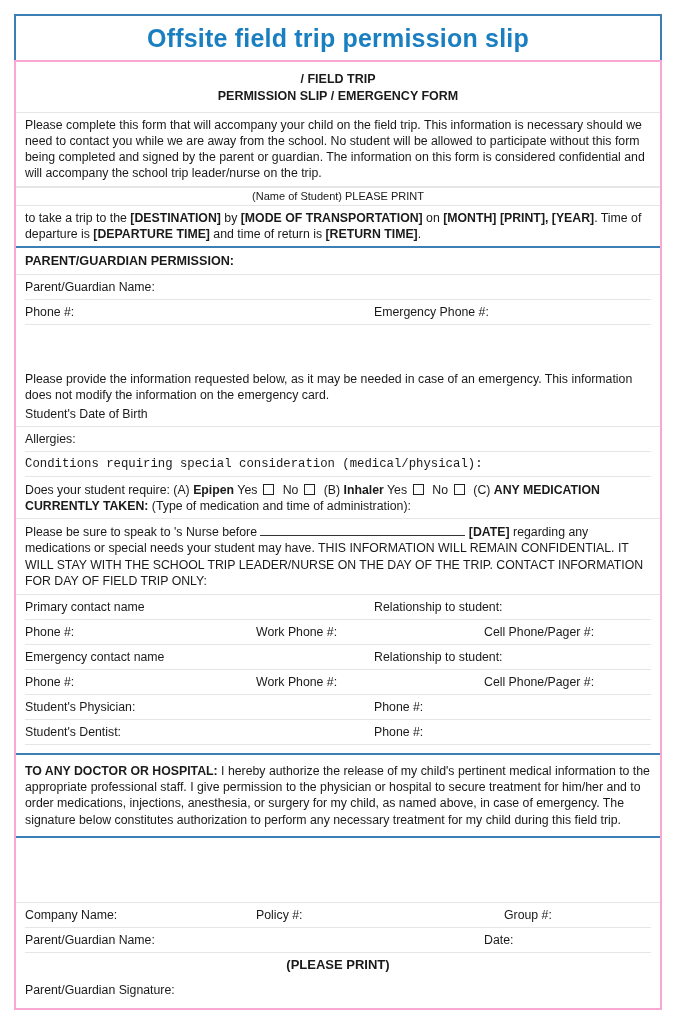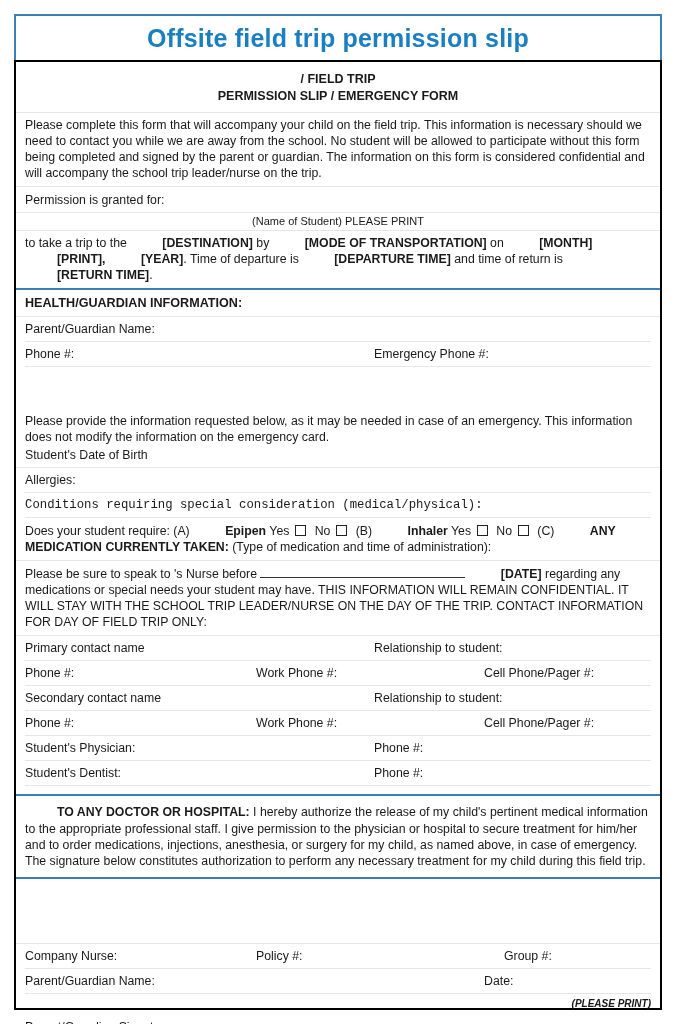--- a/index.html
+++ b/index.html
@@ -40,21 +40,21 @@
     font-size: 25px;
     font-weight: bold;
     color: #1a7fc1;
     letter-spacing: 0.2px;
     line-height: 1;
   }
 
   
   .form-body {
     box-sizing: border-box;
-    border: 2px solid #000000;
+    border: 2px solid #f9a8d4;
     background: #ffffff;
     height: 950px;
     position: relative;
   }
 
   .pad {
     padding: 0 9px;
   }
 
   
@@ -66,21 +66,21 @@
     line-height: 1.35;
   }
 
   
   .para {
     font-size: 12.3px;
     line-height: 1.32;
     padding: 4px 0 4px 0;
     text-align: left;
   }
-  .para b { font-weight: bold; margin-left: 32px; }
+  .para b { font-weight: bold; }
 
   
   .rule-light {
     border-top: 1px solid #e4e6e8;
     height: 0;
     font-size: 0;
     line-height: 0;
   }
   
   .rule-blue {
@@ -110,24 +110,22 @@
     font-size: 12.3px;
     white-space: nowrap;
   }
 
   .centered-note {
     text-align: center;
     font-size: 11px;
     padding: 2px 0 3px 0;
   }
   .centered-note.italic {
-    font-style: italic;
-    font-size: 10px;
-    font-weight: bold;
-    text-align: right;
+    font-size: 13px;
+    font-weight: bold;
   }
 
   .blank-line {
     display: inline-block;
     border-bottom: 1px solid #333;
     height: 11px;
     vertical-align: baseline;
   }
 
   .checkbox {
@@ -164,40 +162,37 @@
     </div>
 
     <div class="rule-light"></div>
 
     <div class="pad">
       <div class="para">Please complete this form that will accompany your child on the field trip. This information is necessary should we need to contact you while we are away from the school. No student will be allowed to participate without this form being completed and signed by the parent or guardian. The information on this form is considered confidential and will accompany the school trip leader/nurse on the trip.</div>
     </div>
 
     <div class="rule-light"></div>
 
-    <div class="pad">
-      <div class="para" style="padding:5px 0 4px 0;">Permission is granted for:</div>
-    </div>
 
     <div class="rule-light"></div>
 
     <div class="pad">
       <div class="centered-note">(Name of Student) PLEASE PRINT</div>
     </div>
 
     <div class="rule-light"></div>
 
     <div class="pad">
       <div class="para"><span>to take a trip to the </span><b>[DESTINATION]</b><span> by </span><b>[MODE OF TRANSPORTATION]</b><span> on </span><b>[MONTH]</b> <b>[PRINT],</b> <b>[YEAR]</b><span>. Time of departure is </span><b>[DEPARTURE TIME]</b><span> and time of return is </span><b>[RETURN TIME]</b><span>.</span></div>
     </div>
 
     <div class="rule-blue"></div>
 
     <div class="pad">
-      <div class="section-title">HEALTH/GUARDIAN INFORMATION:</div>
+      <div class="section-title">PARENT/GUARDIAN PERMISSION:</div>
     </div>
 
     <div class="rule-light"></div>
 
     <div class="pad">
       <div class="frow">
         <div class="cell" style="left:0;">Parent/Guardian Name:</div>
       </div>
       <div class="frow">
         <div class="cell" style="left:0;">Phone #:</div>
@@ -237,21 +232,21 @@
       <div class="frow">
         <div class="cell" style="left:0;">Primary contact name</div>
         <div class="cell" style="left:349px;">Relationship to student:</div>
       </div>
       <div class="frow">
         <div class="cell" style="left:0;">Phone #:</div>
         <div class="cell" style="left:231px;">Work Phone #:</div>
         <div class="cell" style="left:459px;">Cell Phone/Pager #:</div>
       </div>
       <div class="frow">
-        <div class="cell" style="left:0;">Secondary contact name</div>
+        <div class="cell" style="left:0;">Emergency contact name</div>
         <div class="cell" style="left:349px;">Relationship to student:</div>
       </div>
       <div class="frow">
         <div class="cell" style="left:0;">Phone #:</div>
         <div class="cell" style="left:231px;">Work Phone #:</div>
         <div class="cell" style="left:459px;">Cell Phone/Pager #:</div>
       </div>
       <div class="frow">
         <div class="cell" style="left:0;">Student's Physician:</div>
         <div class="cell" style="left:349px;">Phone #:</div>
@@ -274,21 +269,21 @@
     <div class="pad">
       <div class="spacer-14"></div>
       <div class="spacer-30"></div>
       <div class="spacer-20"></div>
     </div>
 
     <div class="rule-light"></div>
 
     <div class="pad">
       <div class="frow">
-        <div class="cell" style="left:0;">Company Nurse:</div>
+        <div class="cell" style="left:0;">Company Name:</div>
         <div class="cell" style="left:231px;">Policy #:</div>
         <div class="cell" style="left:479px;">Group #:</div>
       </div>
       <div class="frow">
         <div class="cell" style="left:0;">Parent/Guardian Name:</div>
         <div class="cell" style="left:459px;text-align:center;">Date:</div>
       </div>
       <div class="centered-note italic" style="padding:4px 0 4px 0;">(PLEASE PRINT)</div>
       <div class="para" style="padding:6px 0 0 0;">Parent/Guardian Signature:</div>
     </div>

